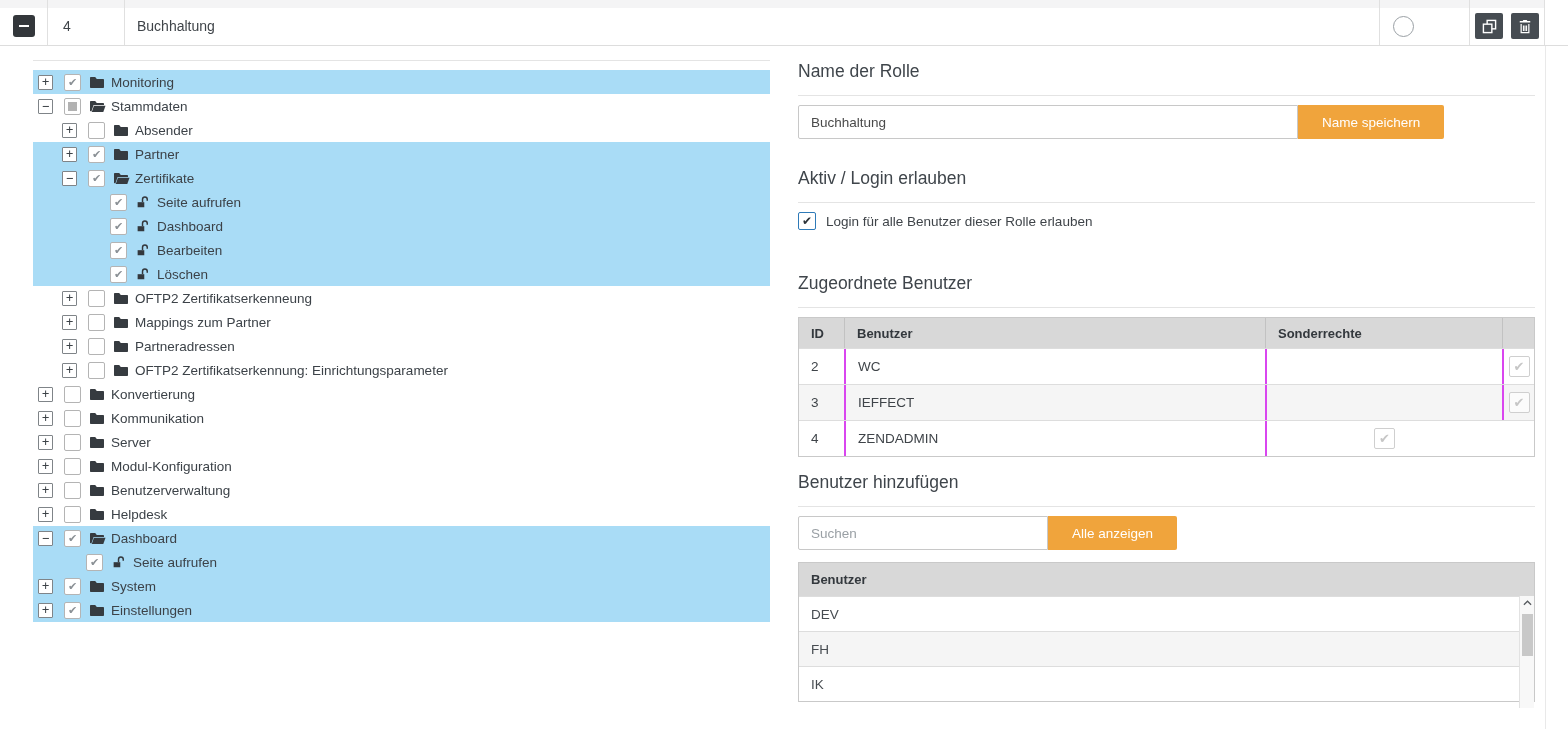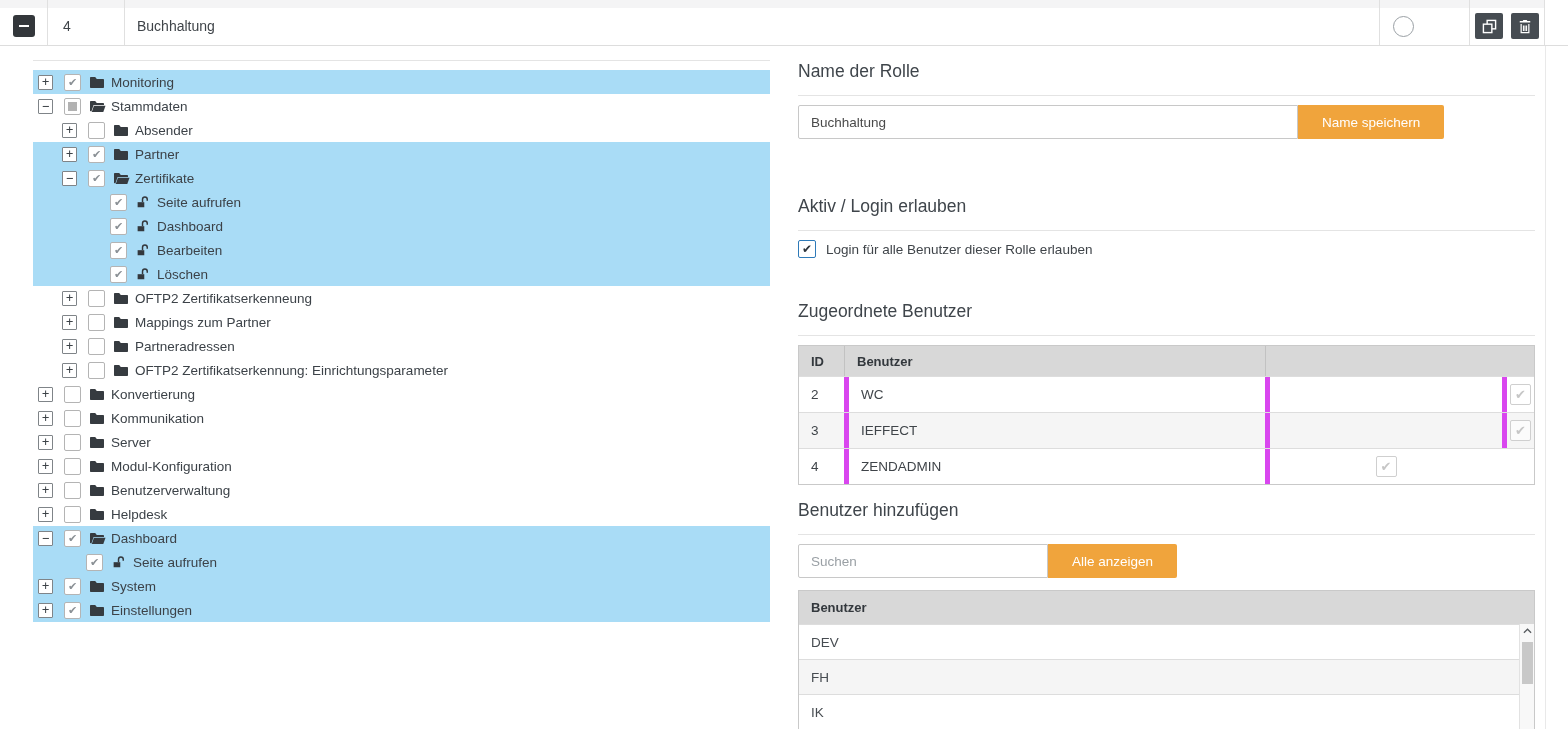--- a/index.html
+++ b/index.html
@@ -49,36 +49,36 @@
   .node-icon svg{display:block;}
   .tree-label{white-space:nowrap;color:#3c4248;}
 
   
   .input-group{display:flex;height:34px;}
   .text-input{box-sizing:border-box;height:34px;border:1px solid #c8c8c8;border-radius:2px 0 0 2px;
     padding:0 12px;font-size:13.5px;color:#4a4a4a;font-family:inherit;outline:none;}
   .name-input{width:500px;}
   .btn-orange{height:34px;border:none;background:#f0a43c;color:#fff;font-size:13.5px;
     font-family:inherit;padding:0 24px;cursor:pointer;border-radius:0 2px 2px 0;}
-  .sect{margin-bottom:56px;}
+  .sect{margin-bottom:28px;}
   .sect-login{margin-bottom:42px;}
   .sect-assigned{margin-bottom:14px;}
 
   
   .login-row{display:flex;align-items:center;margin-top:3px;font-size:13.5px;}
   .blue-cb{flex:none;width:16px;height:16px;border:1px solid #2e7ab8;border-radius:2px;background:#fff;
     display:inline-flex;align-items:center;justify-content:center;font-size:12px;color:#2c3238;margin-right:10px;}
 
   
   .au-table{width:737px;border:1px solid #c9c9c9;box-sizing:border-box;font-size:13.5px;}
   .au-row{display:grid;grid-template-columns:45px 421px 237px 32px;align-items:center;height:35px;border-top:1px solid #ddd;}
   .au-row:nth-child(odd):not(.au-head){background:#f5f5f5;}
   .au-head{background:#d8d8d8;height:30px;border-top:none;font-weight:700;color:#33383d;font-size:13px;}
   .au-cell{padding-left:12px;height:100%;display:flex;align-items:center;box-sizing:border-box;overflow:hidden;}
-  .au-cell + .au-cell{border-left:5px solid #d946ef;}
+  .au-cell + .au-cell{border-left:2px solid #d946ef;}
   .au-head .au-cell + .au-cell{border-left:1px solid #c2c2c2;}
   .au-cbcell{justify-content:center;padding-left:0;}
   .dis-cb{width:19px;height:19px;border:1px solid #cfcfcf;border-radius:2px;background:rgba(255,255,255,.55);
     display:inline-flex;align-items:center;justify-content:center;font-size:13px;color:#c6c6c6;}
 
   
   .search-input{width:250px;border-radius:2px 0 0 2px;}
   .search-input::placeholder{color:#9aa0a5;}
   .ul-table{width:737px;border:1px solid #c9c9c9;box-sizing:border-box;margin-top:12px;position:relative;font-size:13.5px;}
   .ul-head{background:#d8d8d8;height:33px;display:flex;align-items:center;padding-left:12px;
@@ -396,20 +396,21 @@
       </div>
     </div>
 
     <div class="sect-assigned">
       <h2 class="section-title">Zugeordnete Benutzer</h2>
       <div class="rule"></div>
       <div class="au-table">
           <div class="au-row au-head">
             <div class="au-cell">ID</div>
             <div class="au-cell">Benutzer</div>
+            <div class="au-cell">Sonderrechte</div>
             <div class="au-cell"></div>
           </div>
           <div class="au-row">
             <div class="au-cell">2</div>
             <div class="au-cell">WC</div>
             <div class="au-cell"></div>
             <div class="au-cell au-cbcell">
               <span class="dis-cb">✔</span>
             </div>
           </div>

